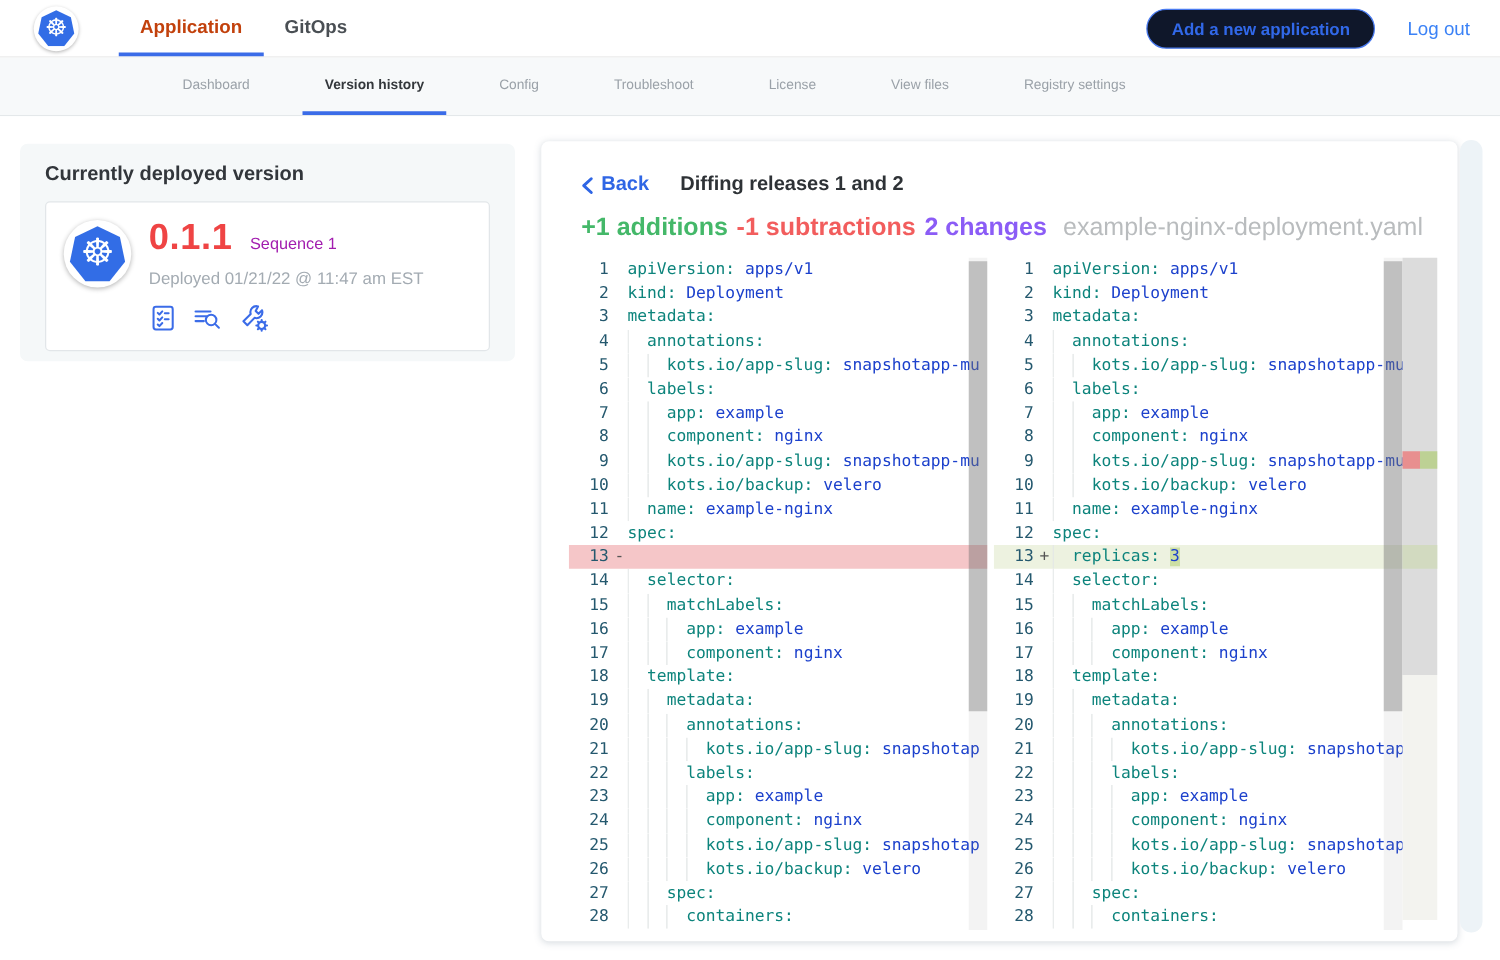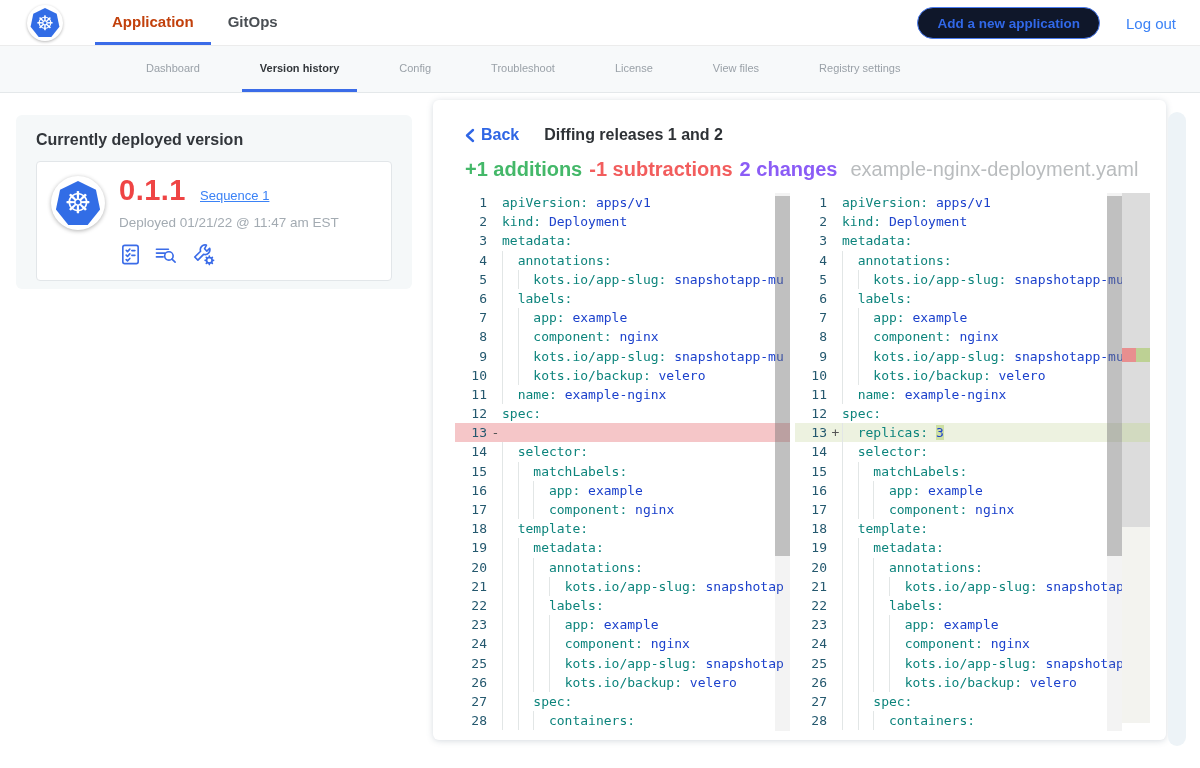--- a/index.html
+++ b/index.html
@@ -44,27 +44,27 @@
   .deployed-inner { margin-top:12px; background:#fff; border:1px solid #e2e6e9;
     border-radius:4px; height:120px; padding:10px 14px; display:flex; }
   .app-logo-badge { width:54px; height:54px; border-radius:50%; background:#fff;
     box-shadow:0 1px 4px rgba(0,0,0,.3); display:flex; align-items:center;
     justify-content:center; margin-top:4px; }
   .app-logo-badge .hepta { width:46px; height:46px; }
   .app-logo-badge .wheel { font-size:30px; }
   .deployed-meta { margin-left:14px; padding-top:2px; }
   .version-row { display:flex; align-items:baseline; gap:14px; }
   .version-num { font-size:29px; font-weight:700; color:#ef4444; letter-spacing:.5px; }
-  .sequence { font-size:13px; color:#3b82f6;text-decoration:underline; }
+  .sequence { font-size:13px; color:#a21caf; }
   .deployed-at { font-size:13.5px; color:#a3abb2; margin-top:8px; }
   .card-icons { display:flex; gap:11px; margin-top:12px; align-items:center; }
   .card-icons svg { display:block; cursor:pointer; }
 
   
-  .diff-panel { position:absolute; left:433px; top:7px; width:733px; height:640px;
+  .diff-panel { position:absolute; left:433px; top:20px; width:733px; height:640px;
     background:#fff; border-radius:6px; box-shadow:0 1px 6px rgba(90,110,130,.25); }
   .diff-header { padding:26px 0 0 32px; display:flex; align-items:center; }
   .back-link { display:flex; align-items:center; gap:6px; color:#2f66e5; font-size:16px;
     font-weight:700; cursor:pointer; }
   .diff-title { font-size:16px; font-weight:700; color:#2e3236; margin-left:25px; }
   .diff-stats { margin:14px 0 0 32px; font-size:20px; display:flex; gap:7px;
     align-items:baseline; }
   .stat-add { color:#44b869; font-weight:600; }
   .stat-sub { color:#f25d5d; font-weight:600; }
   .stat-chg { color:#8b5cf6; font-weight:600; }

